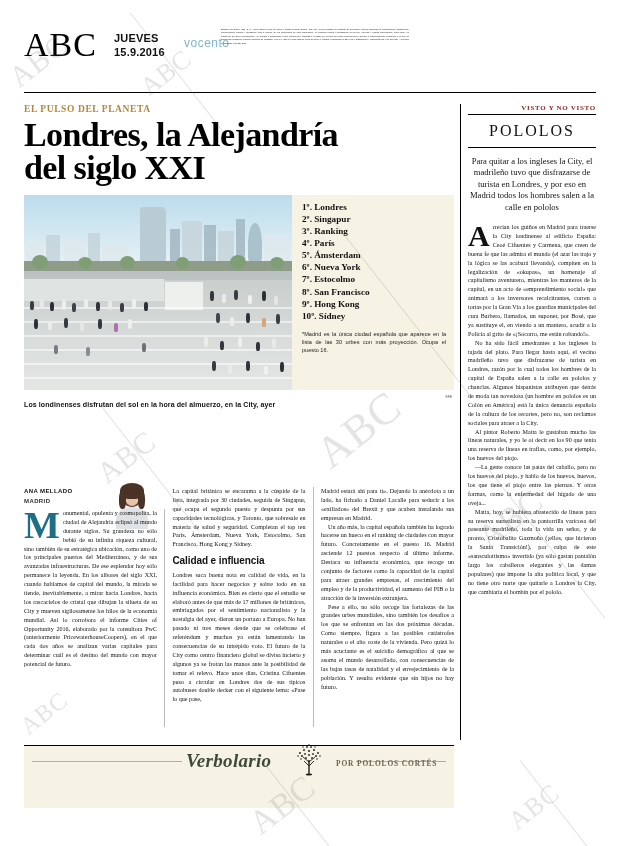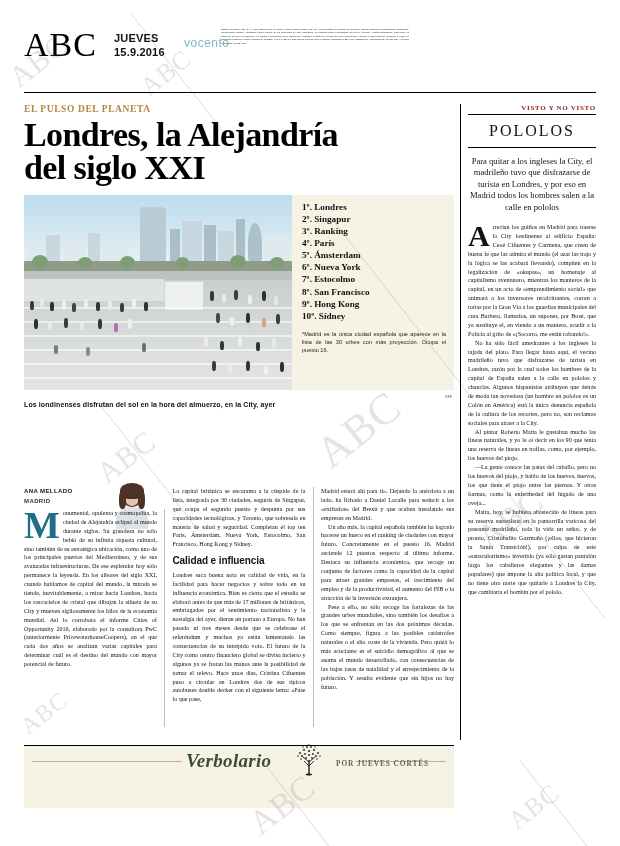--- a/index.html
+++ b/index.html
@@ -448,21 +448,21 @@
               <circle cx="28" cy="19" r="0.8"></circle>
             <circle cx="20" cy="5" r="0.8"></circle>
               <circle cx="14" cy="7" r="0.7"></circle>
               <circle cx="26" cy="7" r="0.7"></circle>
           </g>
           <path d="M19.3 20 L19.3 34 L20.7 34 L20.7 20 Z" fill="#1c1c1c"></path>
           <path d="M20 22 L14 17 M20 22 L26 17 M20 26 L15 21 M20 26 L25 21" stroke="#1c1c1c" stroke-width="0.9" fill="none"></path>
           <ellipse cx="20" cy="34.5" rx="3.2" ry="1.1" fill="#1c1c1c"></ellipse>
         </svg>
       </div>
-      <div class="verb-by">POR JUEVES CORTÉS</div>
+      <div class="verb-by">POR POLOLOS CORTÉS</div>
     </div>
   </div>
 
   <div class="wm" style="left:6px;top:44px;font-size:30px;">ABC</div>
   <div class="wm" style="left:138px;top:58px;font-size:26px;">ABC</div>
   <div class="wm" style="left:312px;top:404px;font-size:44px;">ABC</div>
   <div class="wm" style="left:94px;top:440px;font-size:30px;">ABC</div>
   <div class="wm" style="left:474px;top:500px;font-size:34px;">ABC</div>
   <div class="wm" style="left:246px;top:786px;font-size:34px;">ABC</div>
   <div class="wm" style="left:506px;top:792px;font-size:26px;">ABC</div>

